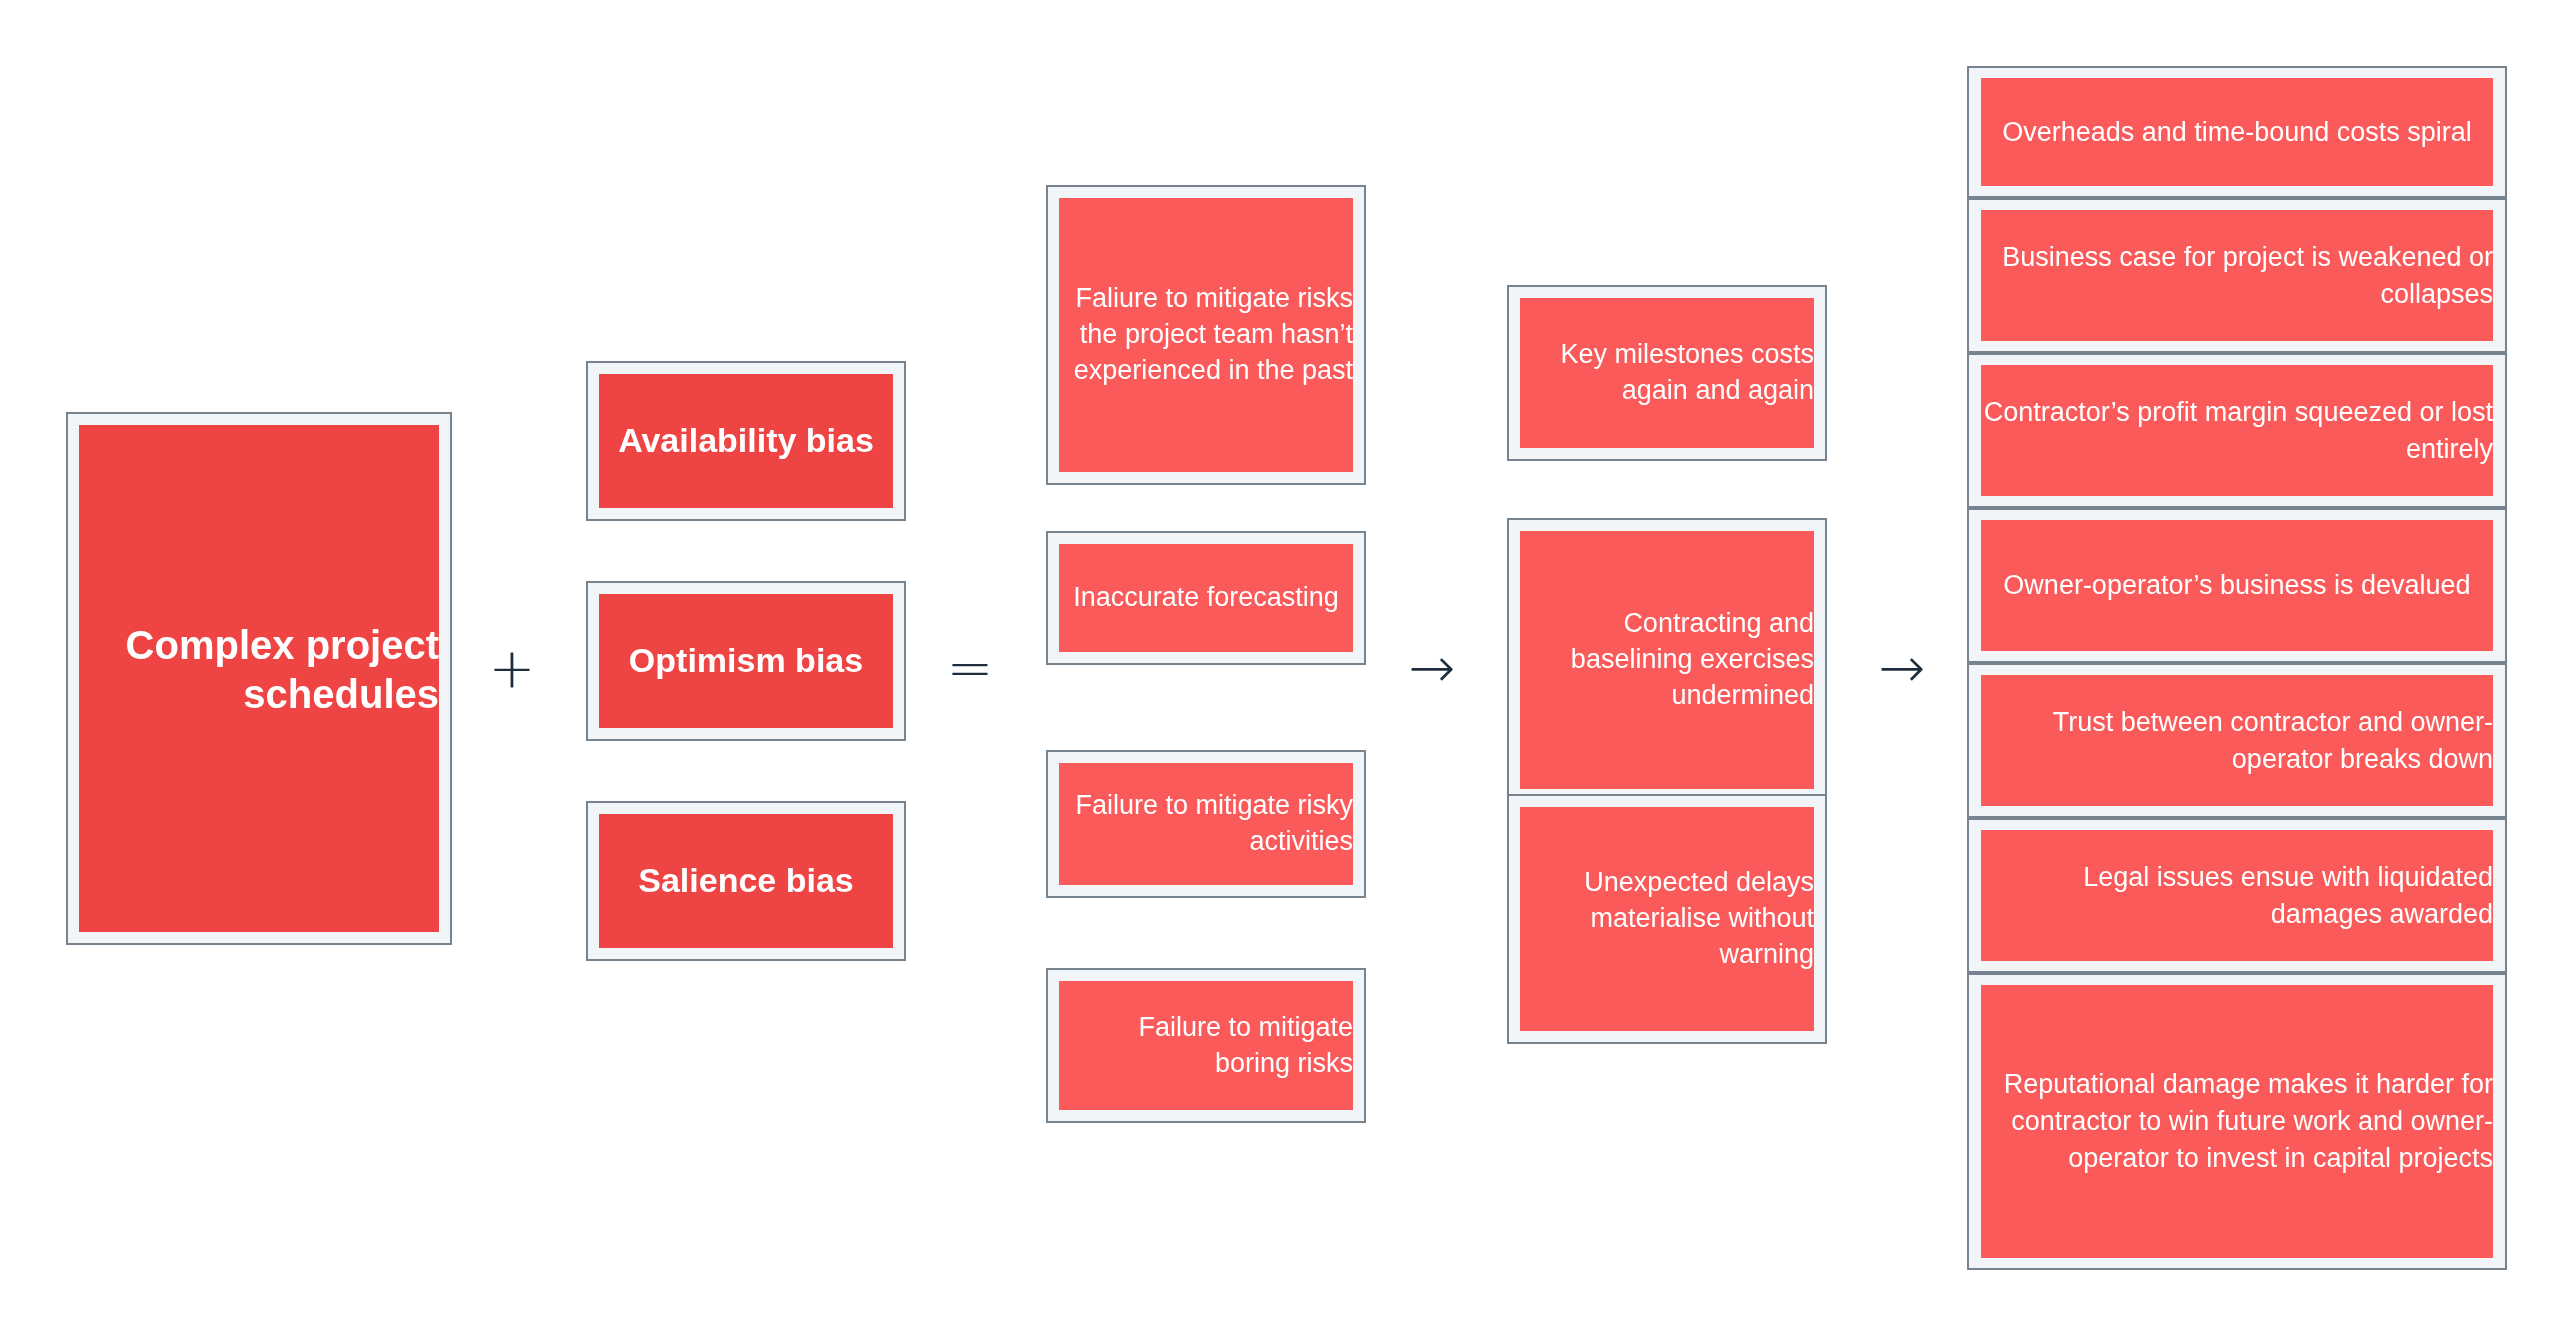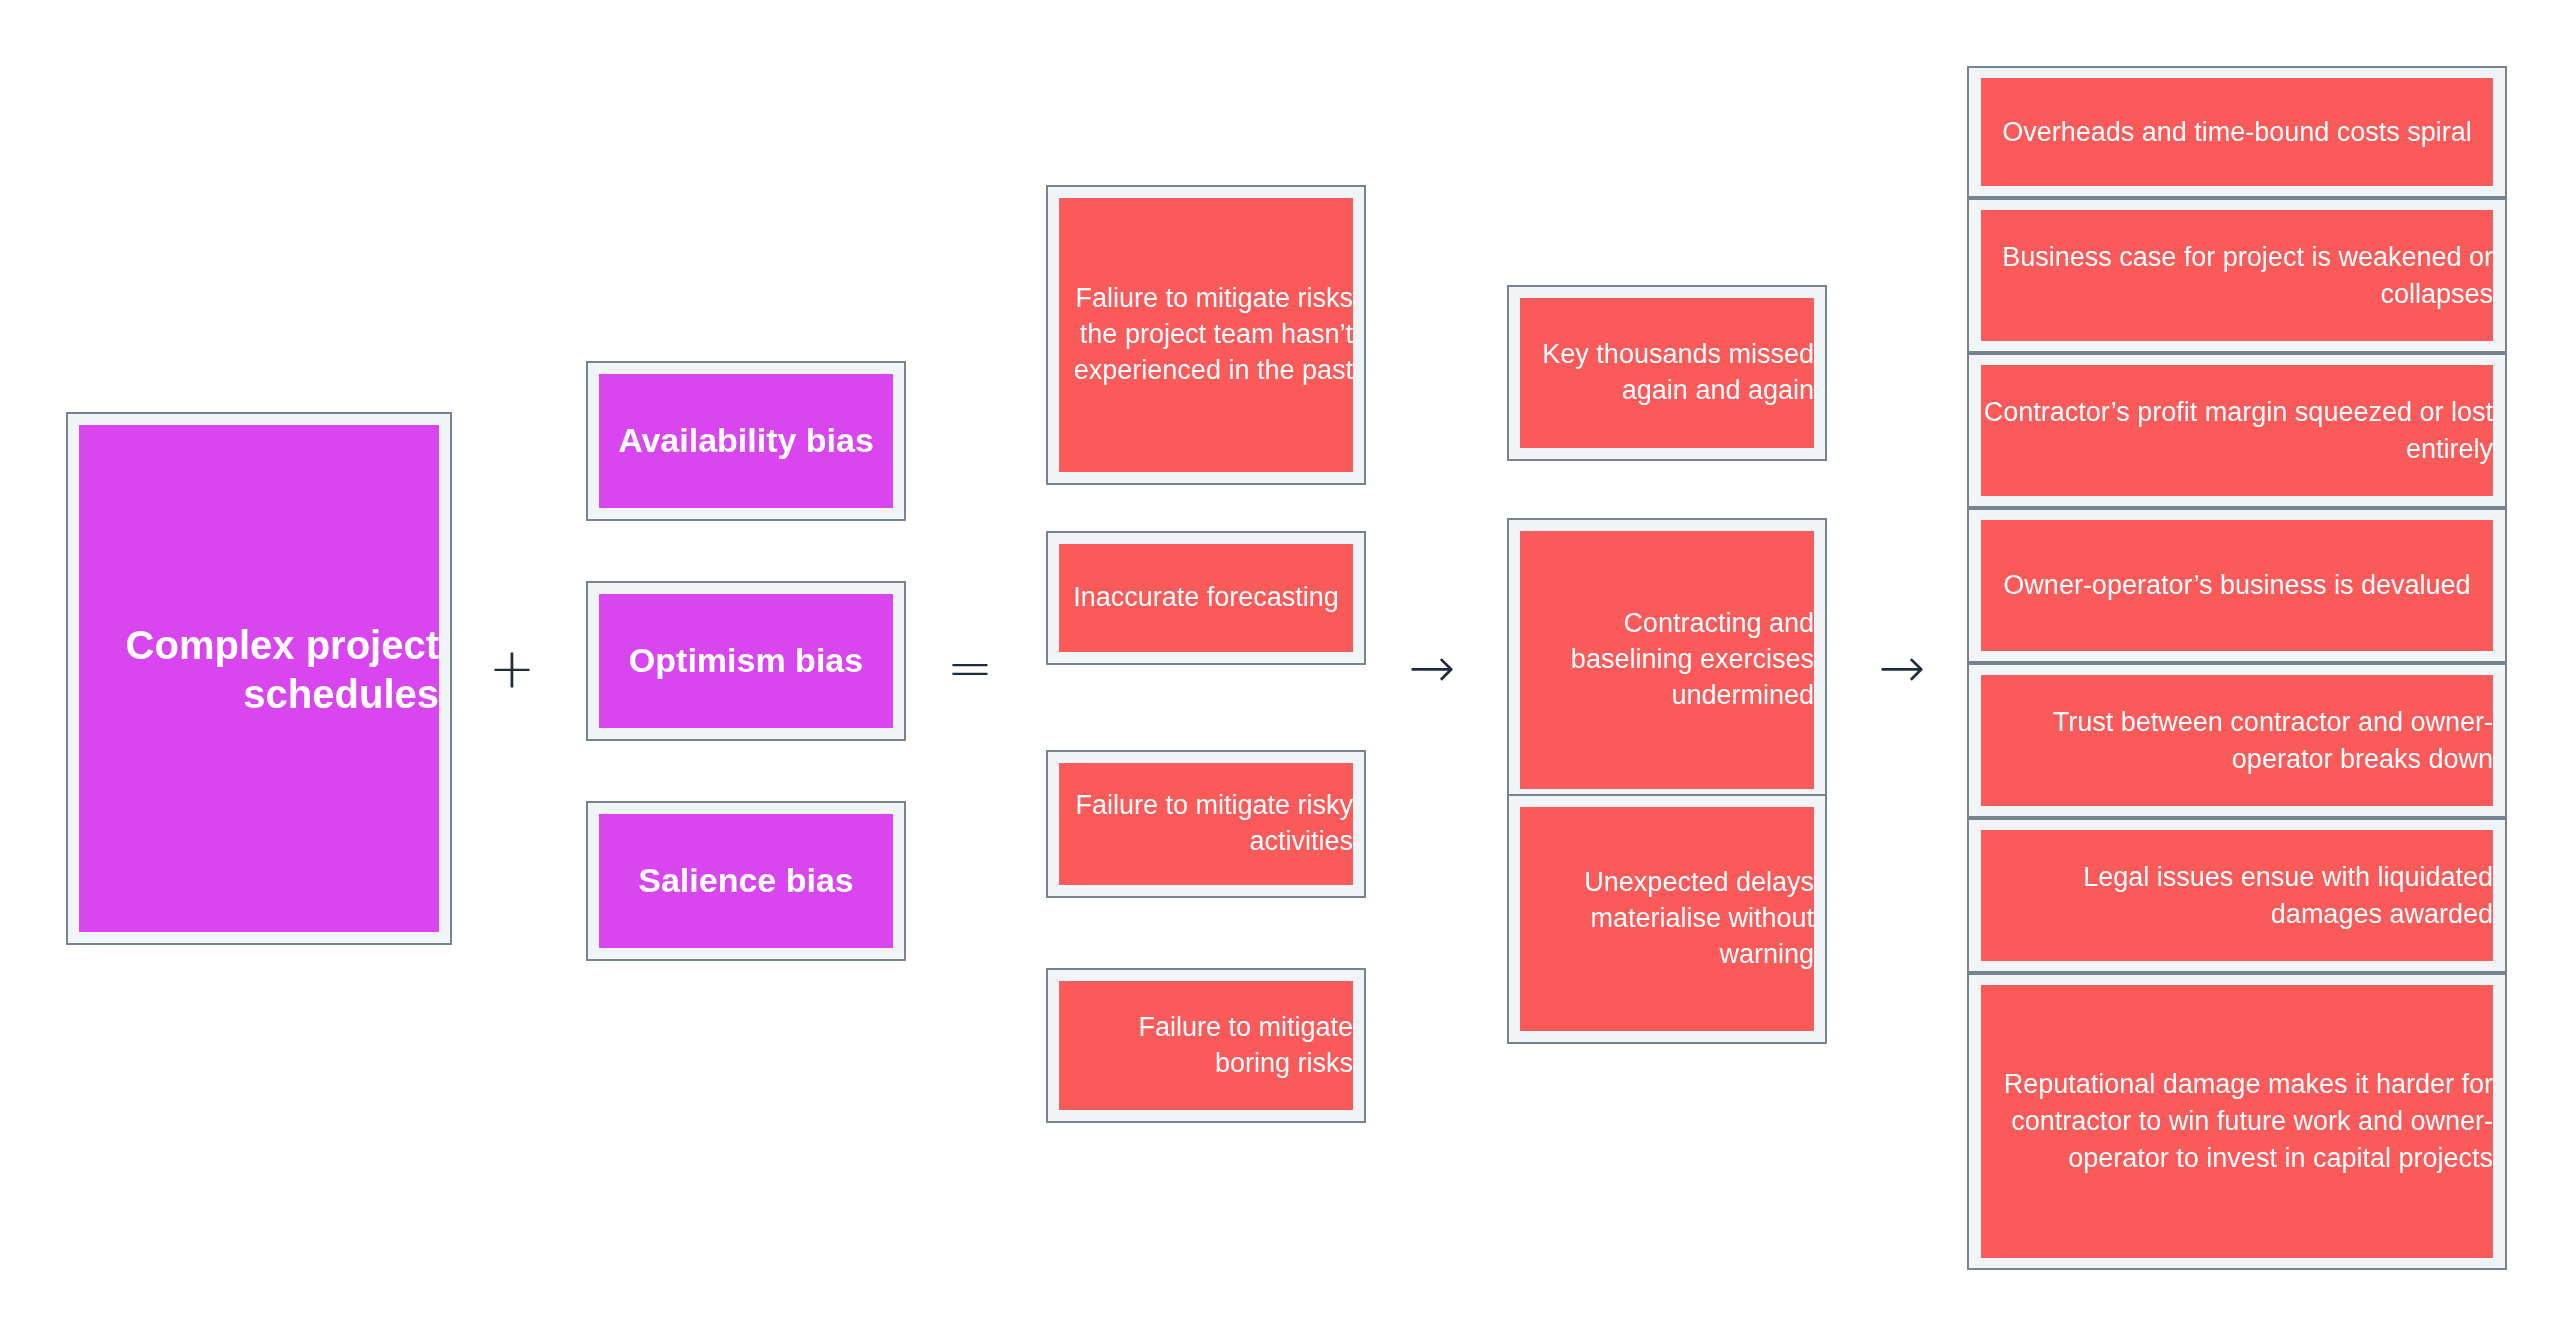--- a/index.html
+++ b/index.html
@@ -28,21 +28,21 @@
     width: 100%;
     height: 100%;
     display: flex;
     flex-direction: column;
     align-items: center;
     justify-content: center;
     text-align: right;
     color: #ffffff;
     line-height: 1.30;
   }
-  .fill.navy { background: #d946ef; }
+  .fill.navy { background: #ef4444; }
   .fill.red  { background: #fa5a5a; }
 
   
   #source-frame {
     left: 66px;  top: 412px;
     width: 386px; height: 533px;
   }
   .source-title {
     font-size: 40px;
     font-weight: 700;
@@ -185,21 +185,21 @@
     <div class="effect-label">Failure to mitigate boring risks</div>
   </div>
 </div>
 
 <div class="connector op-arrow1">
   <span class="op-glyph thin">→</span>
 </div>
 
 <div class="frame cons-frame" id="cons-0">
   <div class="fill red">
-    <div class="cons-label">Key thousands missed again and again</div>
+    <div class="cons-label">Key milestones costs again and again</div>
   </div>
 </div>
 <div class="frame cons-frame" id="cons-1">
   <div class="fill red">
     <div class="cons-label">Contracting and baselining exercises undermined</div>
   </div>
 </div>
 <div class="frame cons-frame" id="cons-2">
   <div class="fill red">
     <div class="cons-label">Unexpected delays materialise without warning</div>

